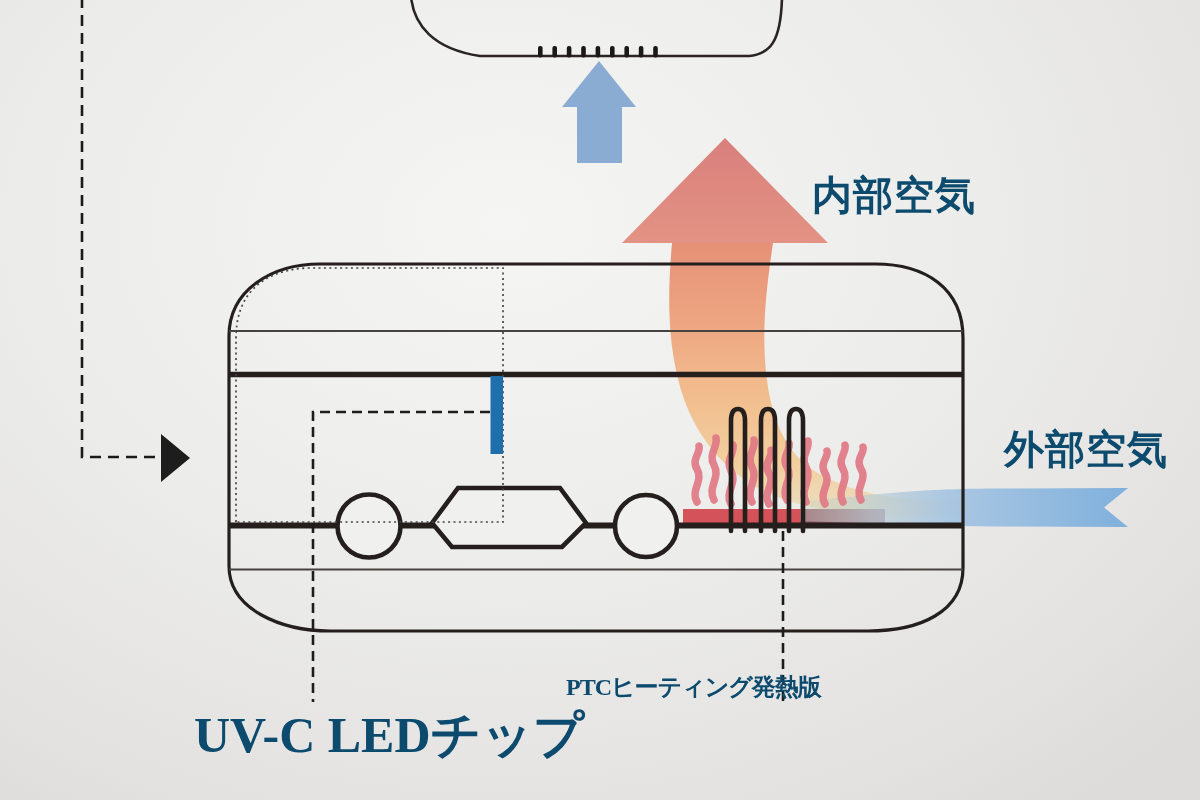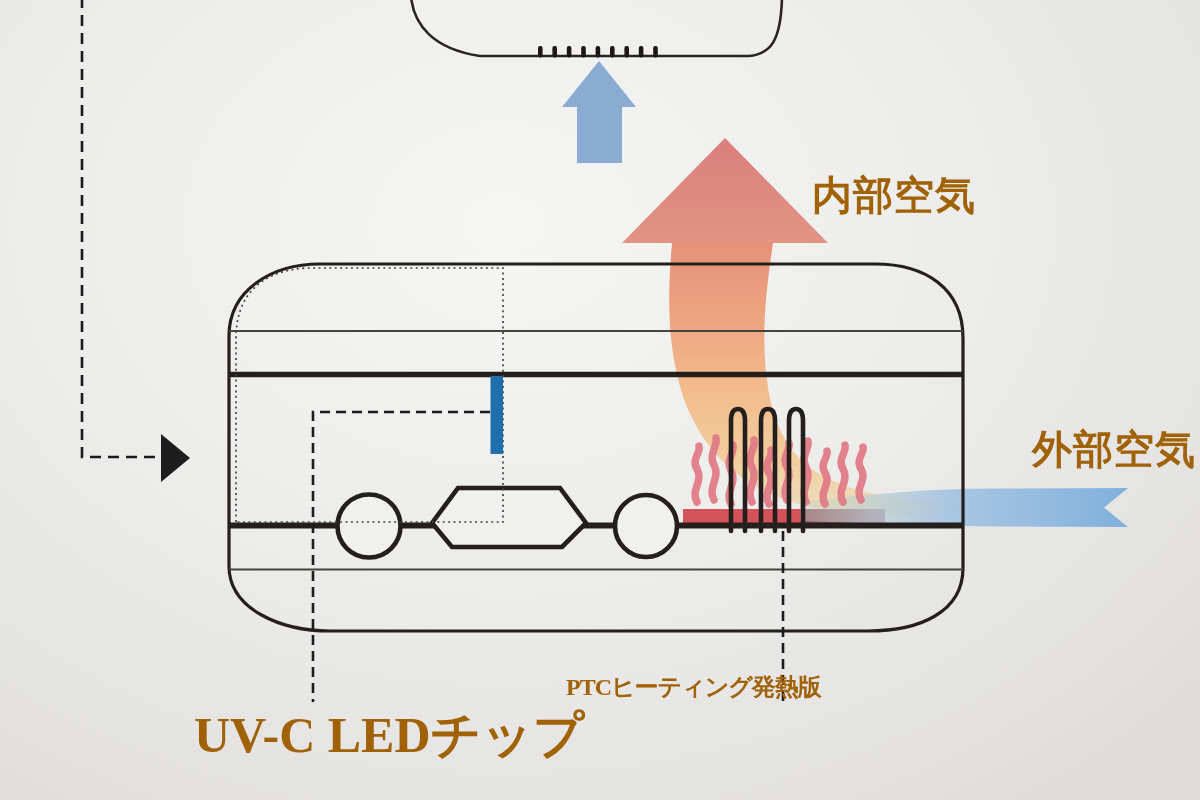--- a/index.html
+++ b/index.html
@@ -3,25 +3,25 @@
 <meta charset="utf-8">
 <style>
   html,body{margin:0;padding:0;}
   body{
     width:1200px;height:800px;overflow:hidden;position:relative;
     background:radial-gradient(ellipse 950px 720px at 42% 28%, #f5f5f4 0%, #ececeb 50%, #e3e2e1 85%, #dddcdb 100%);
     font-family:"Liberation Serif","DejaVu Serif",serif;
   }
   .stage{position:absolute;left:0;top:0;width:1200px;height:800px;}
   .lbl{
-    position:absolute;color:#a16207;line-height:1;white-space:nowrap;
+    position:absolute;color:#0c4a6e;line-height:1;white-space:nowrap;
     font-family:"Liberation Serif","DejaVu Serif",serif;font-weight:600;
   }
   .lbl-internal{left:812px;top:176px;font-size:40px;letter-spacing:1px;}
-  .lbl-external{left:1004px;top:430px;font-size:40px;letter-spacing:1px;margin-left:28px;}
+  .lbl-external{left:1004px;top:430px;font-size:40px;letter-spacing:1px;}
   .lbl-uvc{left:194px;top:710px;font-size:50px;}
   .lbl-ptc{left:566px;top:675px;font-size:24px;letter-spacing:-1px;}
 </style>
 </head>
 <body>
 
 <svg class="stage" width="1200" height="800" viewBox="0 0 1200 800" xmlns="http://www.w3.org/2000/svg">
   <defs>
     <linearGradient id="gHead" x1="0" y1="138" x2="0" y2="245" gradientUnits="userSpaceOnUse">
       <stop offset="0" stop-color="#d97f7d"></stop>

